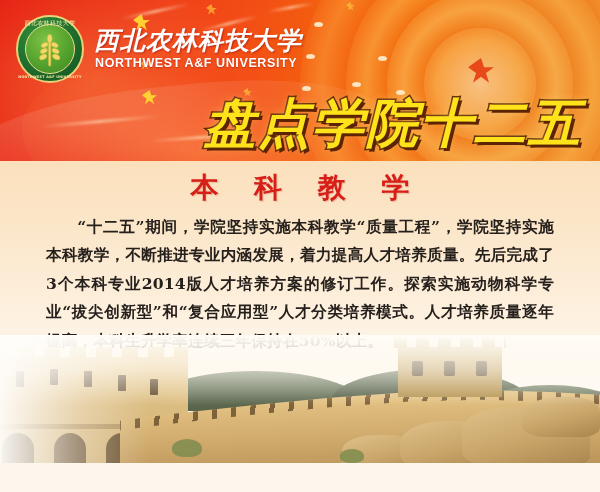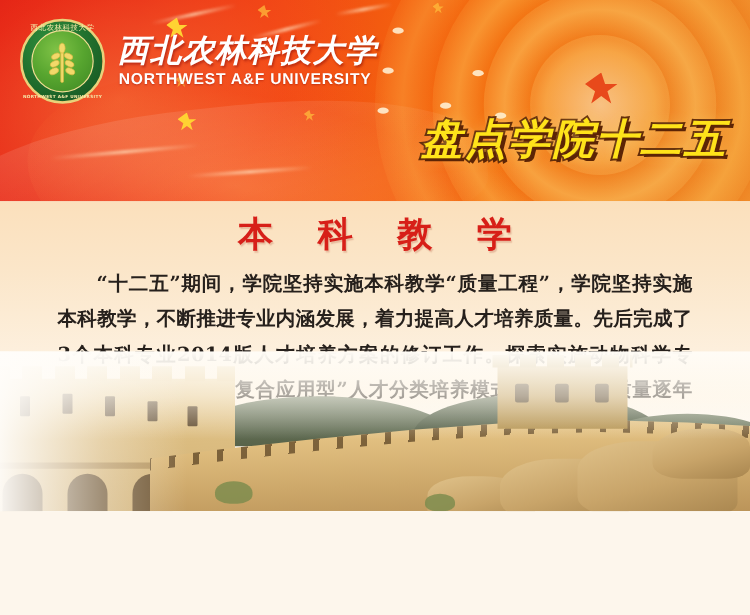--- a/index.html
+++ b/index.html
@@ -179,39 +179,39 @@
     letter-spacing: 1px;
     text-shadow: 1px 1px 2px rgba(170,50,10,0.45);
     white-space: nowrap;
   }
 
   
   .banner-title {
     position: absolute;
     right: 18px; top: 89px;
     font-family: "DejaVu Sans", "Liberation Sans", sans-serif;
-    font-size: 33px;
+    font-size: 52px;
     font-weight: bold;
     font-style: italic;
     color: #ffe31a;
     letter-spacing: 2px;
     white-space: nowrap;
     -webkit-text-stroke: 3px #5c2405;
     paint-order: stroke fill;
     text-shadow:
        3px 3px 0 #5c2405,
        0 0 10px rgba(255,235,120,0.45);
   }
 
   
   .content {
     position: absolute;
     left: 0; top: 161px;
     width: 600px;
-    height: 248px;
+    height: 302px;
     background: linear-gradient(180deg,
         #fbe0bc 0%,
         #fbe6c9 22%,
         #fdf0de 50%,
         #fefaf4 74%,
         #fffdfb 100%);
     overflow: hidden;
   }
 
   .section-title {

